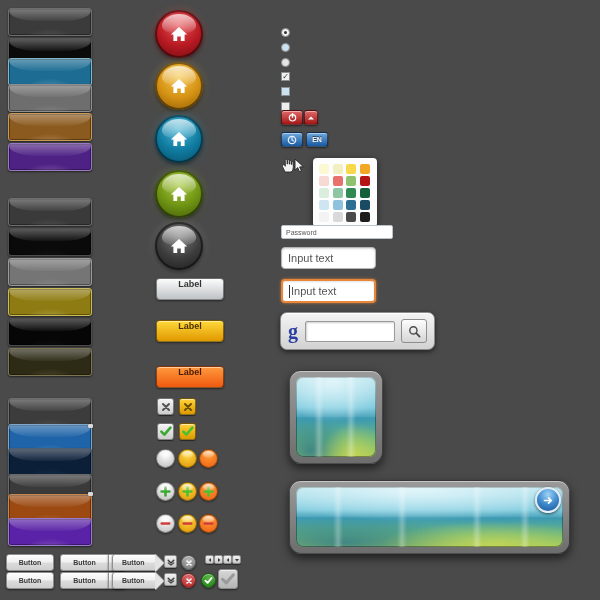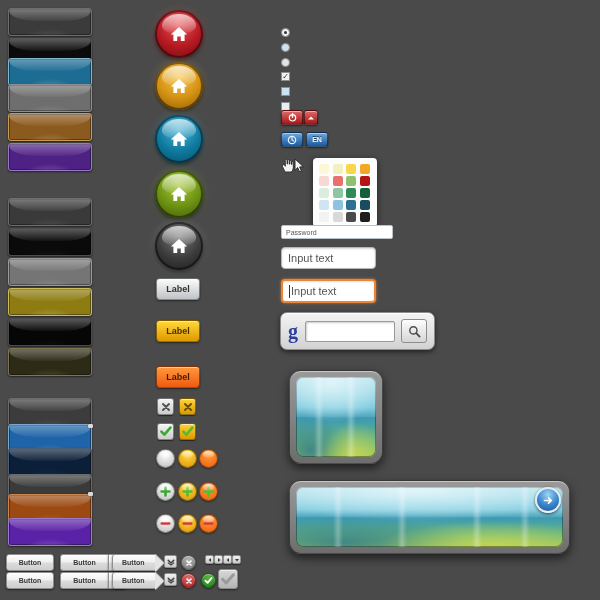--- a/index.html
+++ b/index.html
@@ -52,22 +52,22 @@
   .orb .shine{
     position:absolute;left:14%;top:8%;width:72%;height:42%;
     border-radius:50%/60% 60% 40% 40%;
     background:linear-gradient(to bottom,rgba(255,255,255,.72),rgba(255,255,255,.06));
     pointer-events:none;
   }
   .orb svg{position:relative;z-index:3;}
 
   
   .lblbtn{
-    position:absolute;width:44px;height:22px;border-radius:4px;
-    display:flex;align-items:center;justify-content:center;
+    position:absolute;width:68px;height:22px;border-radius:4px;
+    display:flex;align-items:flex-start;justify-content:center;
     font-size:9px;font-weight:bold;
     border:1px solid rgba(0,0,0,.45);
     box-shadow:0 1px 2px rgba(0,0,0,.5), inset 0 1px 0 rgba(255,255,255,.5);
     box-sizing:border-box;
   }
 
   
   .sq{
     position:absolute;width:17px;height:17px;border-radius:3px;
     display:flex;align-items:center;justify-content:center;

